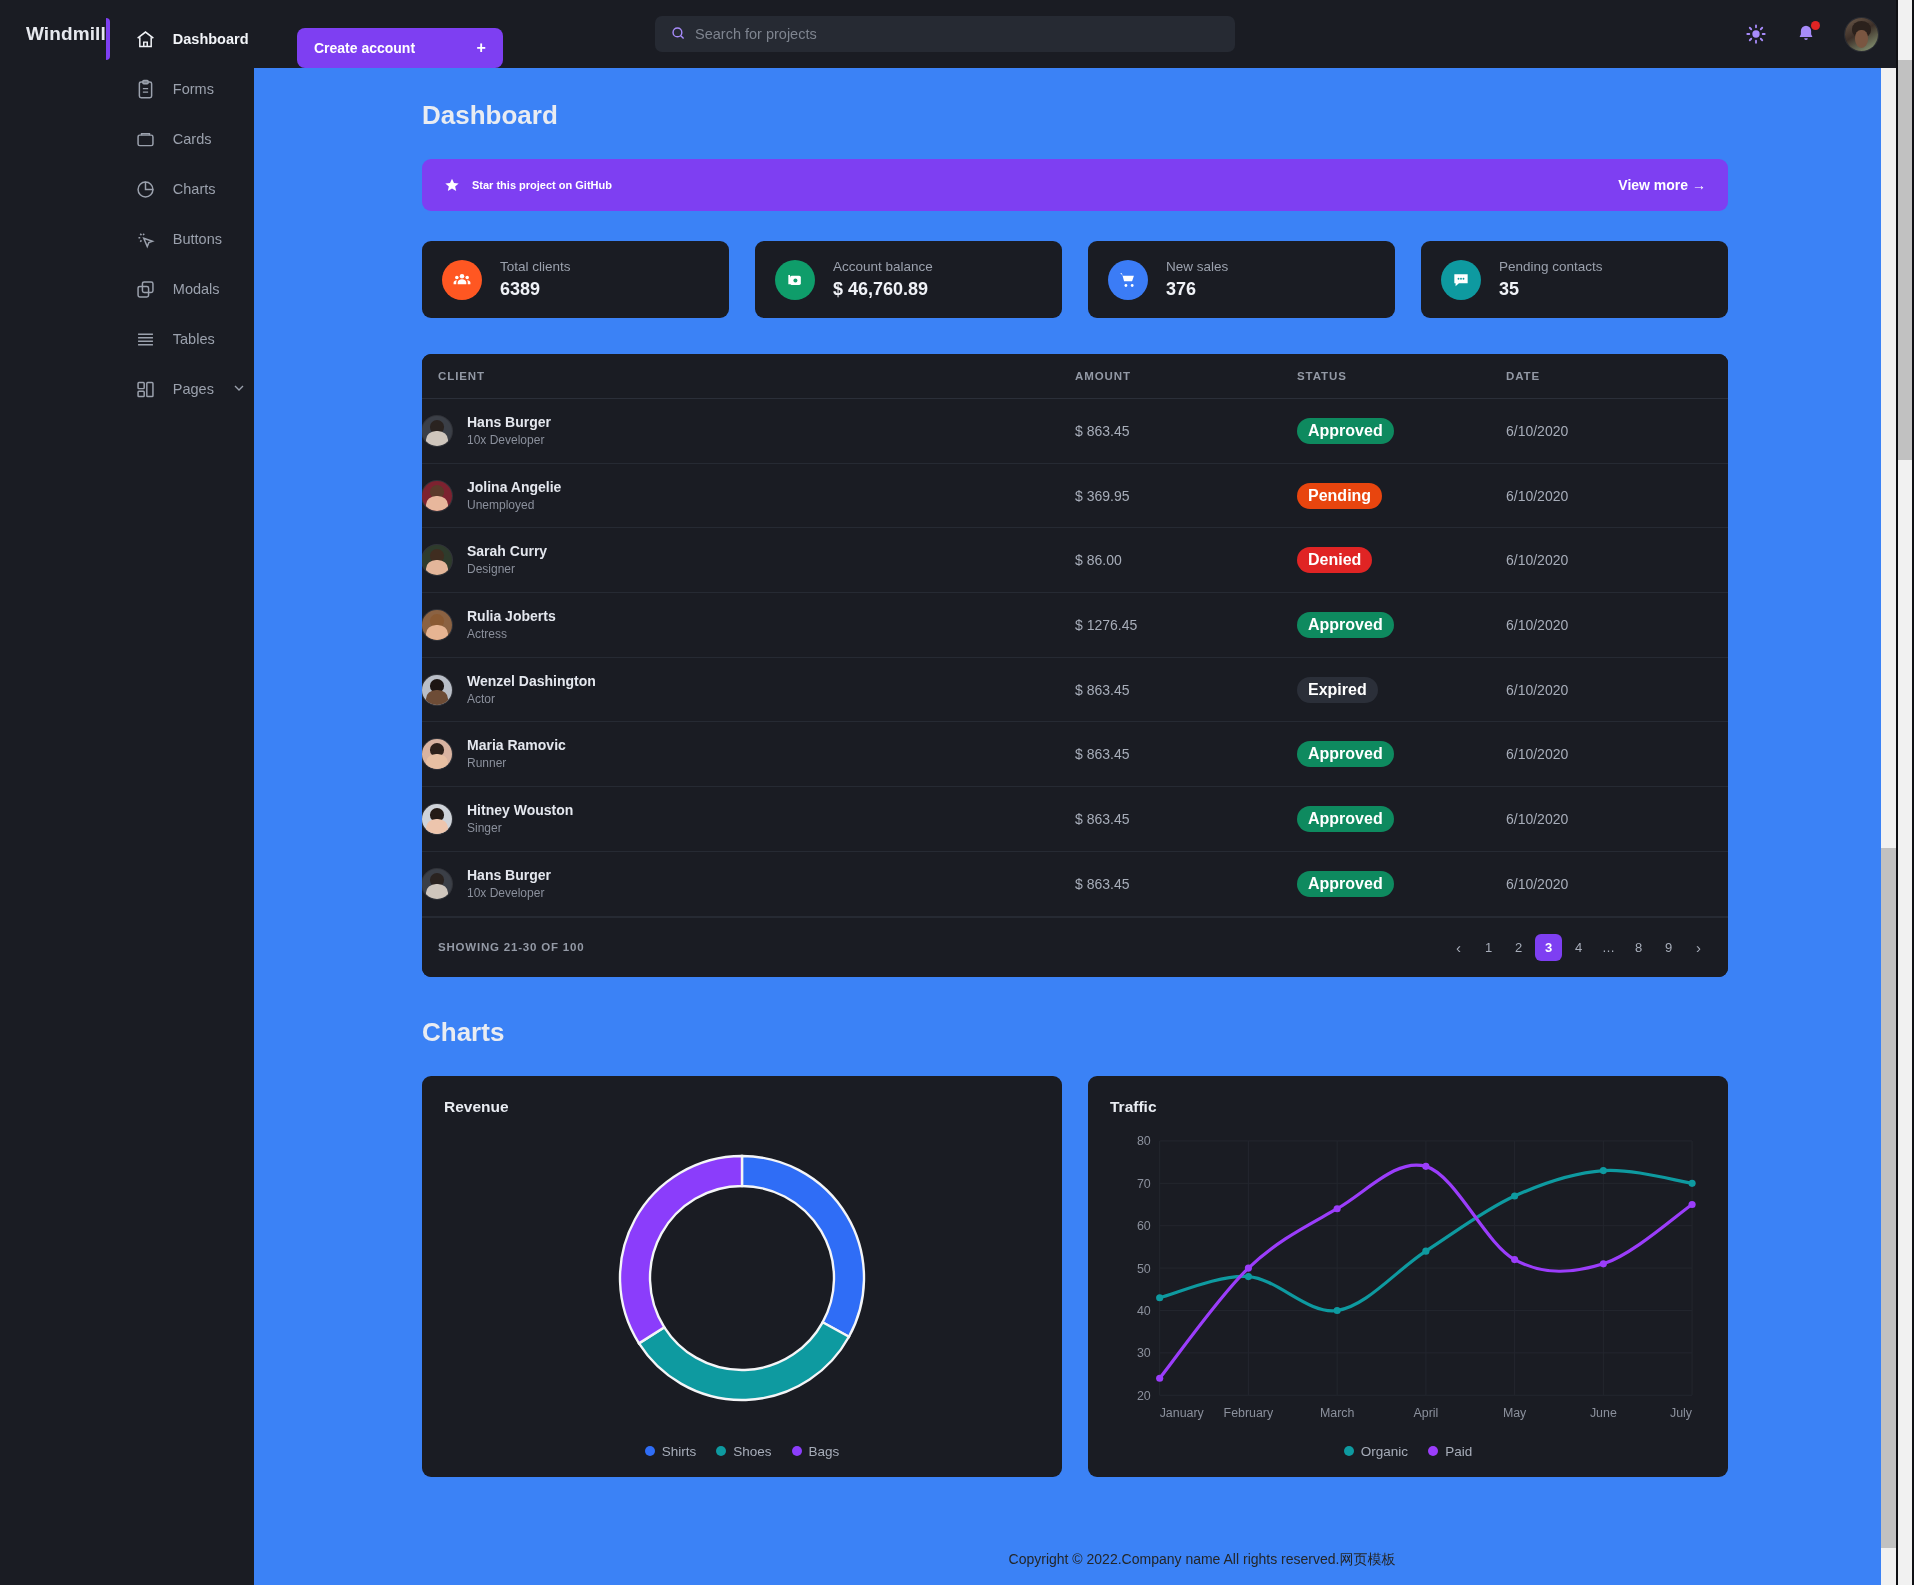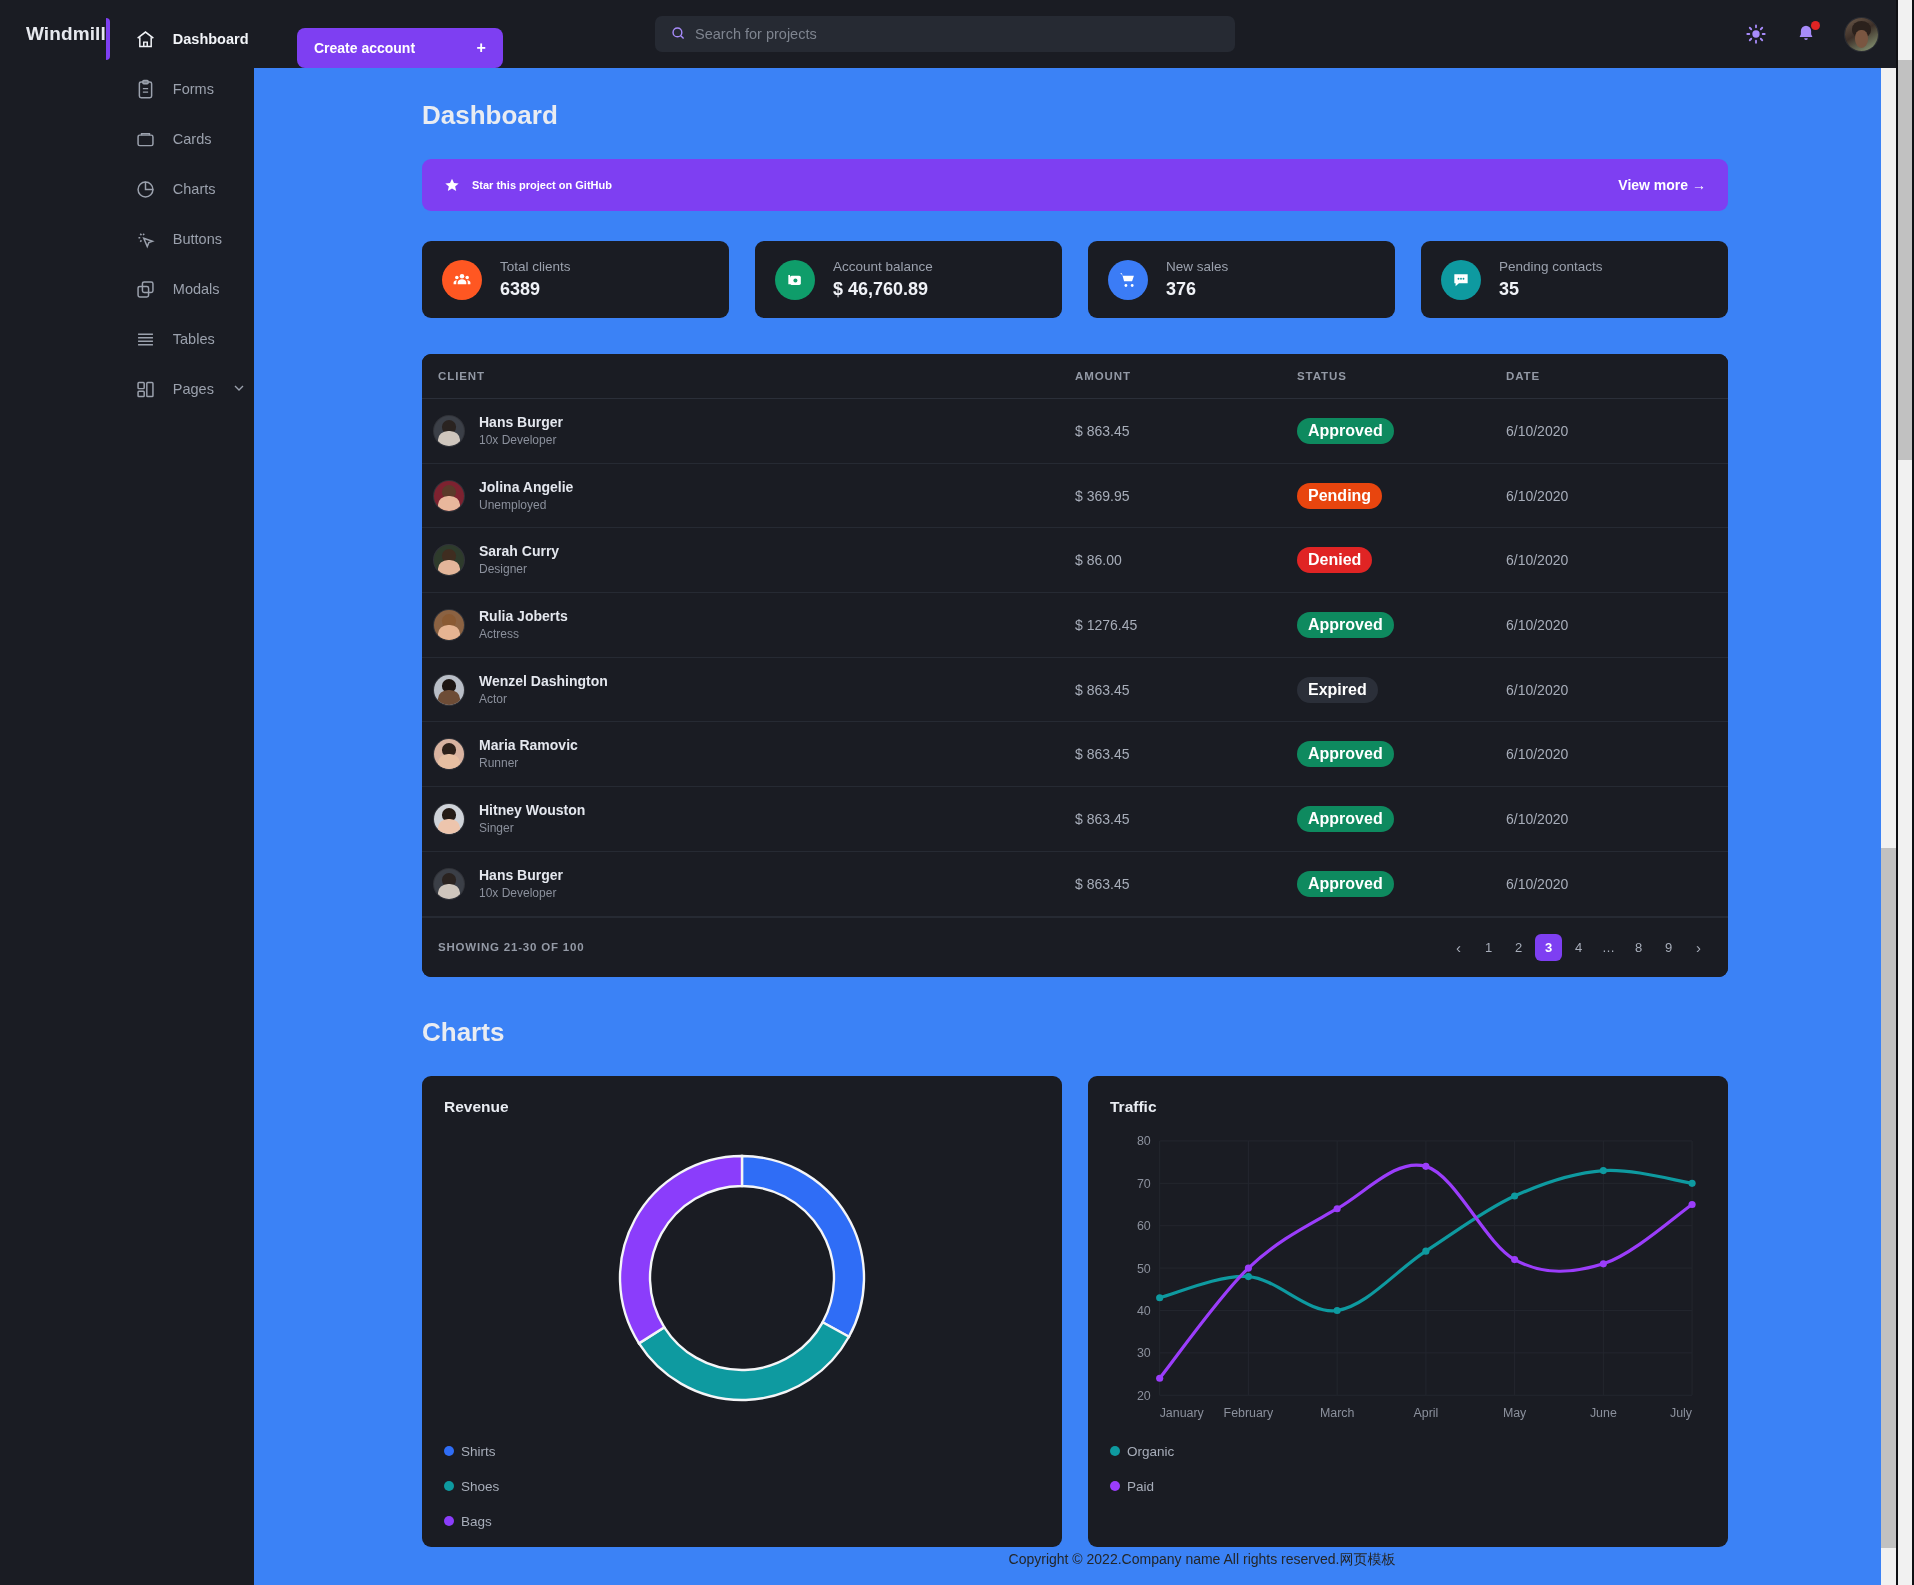--- a/index.html
+++ b/index.html
@@ -131,21 +131,21 @@
     text-align: left; color: #9399a5; font-size: 11.5px; font-weight: bold;
     letter-spacing: .9px; padding: 16px 0 16px 0; background: #1a1c23;
     border-bottom: 1px solid #2b2f39;
   }
   thead th:nth-child(1) { padding-left: 16px; width: 50%; }
   thead th:nth-child(2) { width: 17%; }
   thead th:nth-child(3) { width: 16%; }
   thead th:nth-child(4) { width: 17%; }
   tbody tr { border-bottom: 1px solid #262a33; }
   tbody td { padding: 14px 0; color: #a7adb9; font-size: 14px; vertical-align: middle; }
-  tbody td:first-child { padding-left: 12px; }
+  tbody td:first-child { padding-left: 0; }
   .client { display: flex; align-items: center; gap: 15px; }
   .cavatar {
     width: 30px; height: 30px; border-radius: 50%; flex: 0 0 30px;
     position: relative; overflow: hidden;
     box-shadow: 0 0 0 1px rgba(255,255,255,.10);
   }
   .cavatar i {
     position: absolute; left: 50%; top: 4px; transform: translateX(-50%);
     width: 14px; height: 13px; border-radius: 50% 50% 42% 42%;
   }
@@ -175,21 +175,21 @@
     font-family: "Liberation Sans", sans-serif;
     display: flex; align-items: center; justify-content: center; cursor: pointer;
   }
   .pg.active { background: #7e3ff2; color: #fff; font-weight: bold; }
   .pg.arrow { font-size: 15px; }
 
   .section-title { color: #e9ecf2; font-size: 26px; font-weight: bold; margin: 40px 0 28px 0; }
   .charts { display: flex; gap: 26px; padding-bottom: 40px; }
   .chart-card { flex: 1; background: #1a1c23; border-radius: 9px; padding: 22px 22px 18px 22px; }
   .chart-title { color: #e9ecf2; font-size: 15.5px; font-weight: bold; margin-bottom: 14px; }
-  .legend { display: flex; justify-content: center; gap: 20px; margin-top: 10px; flex-direction: column; }
+  .legend { display: flex; justify-content: center; gap: 20px; margin-top: 10px; }
   .legend-item { display: flex; align-items: center; gap: 7px; color: #a7adb9; font-size: 13.5px; }
   .dot { width: 10px; height: 10px; border-radius: 50%; }
 
   .footer {
     position: absolute; left: 254px; right: 18px; bottom: 16px;
     text-align: center; color: #232629; font-size: 14px;
   }
 
   
   .sb-outer { position: absolute; right: 0; top: 0; width: 18px; height: 1585px; background: #0f1014; z-index: 10; }

